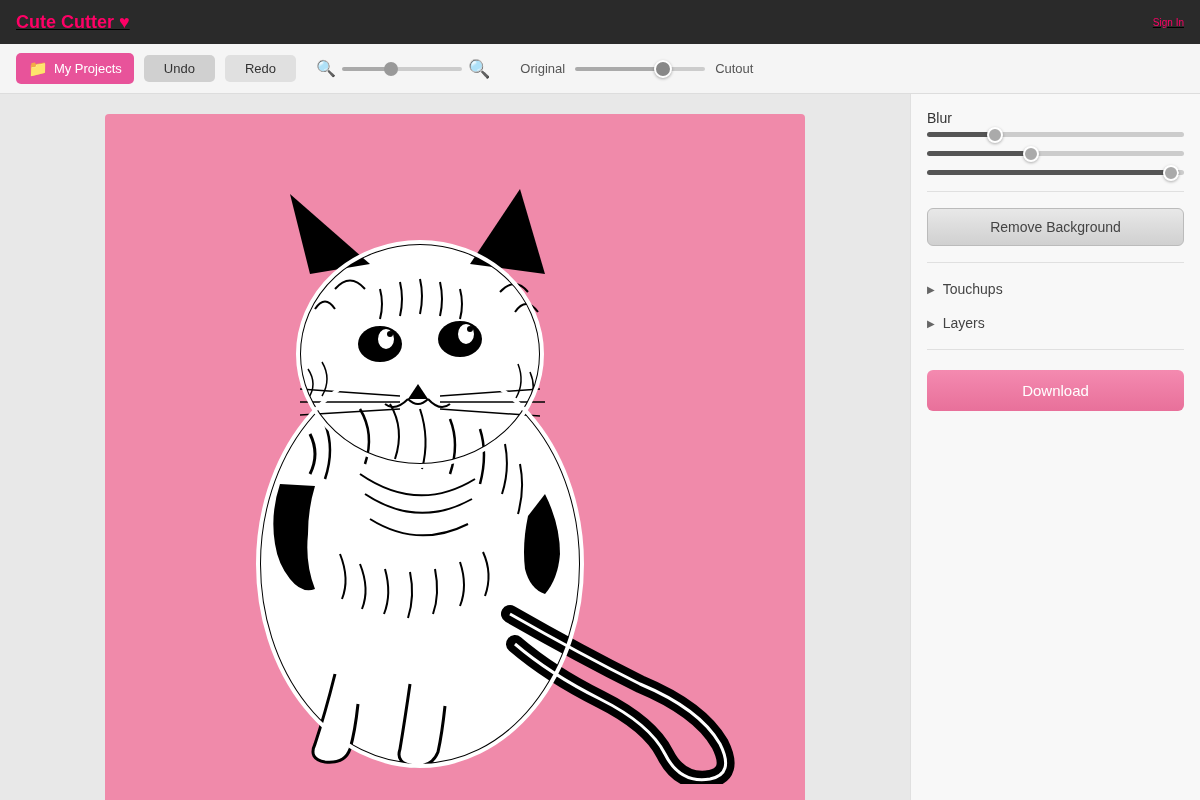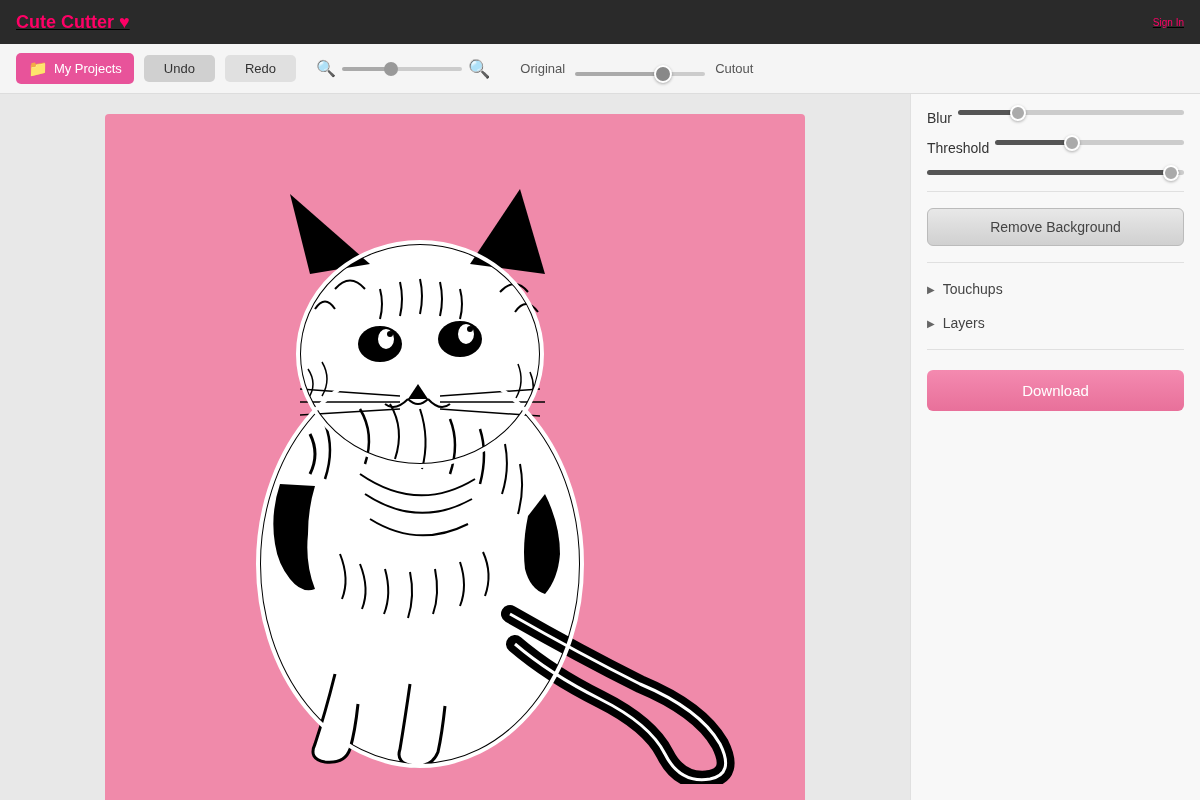--- a/index.html
+++ b/index.html
@@ -81,21 +81,21 @@
       -webkit-appearance: none;
       width: 14px;
       height: 14px;
       border-radius: 50%;
       background: #999;
       cursor: pointer;
     }
 
     .view-toggle {
       display: flex;
-      align-items: flex-end;
+      align-items: center;
       gap: 10px;
       margin-left: 20px;
       font-size: 13px;
       color: #555;
     }
     .view-slider {
       -webkit-appearance: none;
       width: 130px;
       height: 4px;
       border-radius: 2px;
@@ -155,21 +155,21 @@
       border-left: 1px solid #e0e0e0;
       padding: 16px;
       display: flex;
       flex-direction: column;
       gap: 14px;
       overflow-y: auto;
     }
 
     .slider-group {
       display: flex;
-      flex-direction: row;
+      flex-direction: column;
       gap: 6px;
     }
     .slider-label {
       font-size: 14px;
       color: #333;
       font-weight: 500;
     }
 
     .panel-slider {
       -webkit-appearance: none;
@@ -370,21 +370,20 @@
 
   <div class="right-panel">
 
     <div class="slider-group">
       <label class="slider-label">Blur</label>
       <input type="range" class="panel-slider blur-slider" min="0" max="100" value="25" style="">
     </div>
 
 
     <div class="slider-group">
-      <label class="slider-label">Threshold</label>
       <input type="range" class="panel-slider threshold-slider" min="0" max="100" value="40" style="">
     </div>
 
     <div class="slider-group">
       <input type="range" class="panel-slider speckles-slider" min="0" max="100" value="98" style="">
     </div>
 
     <div class="separator"></div>
 
     <button class="btn-remove-bg">Remove Background</button>

